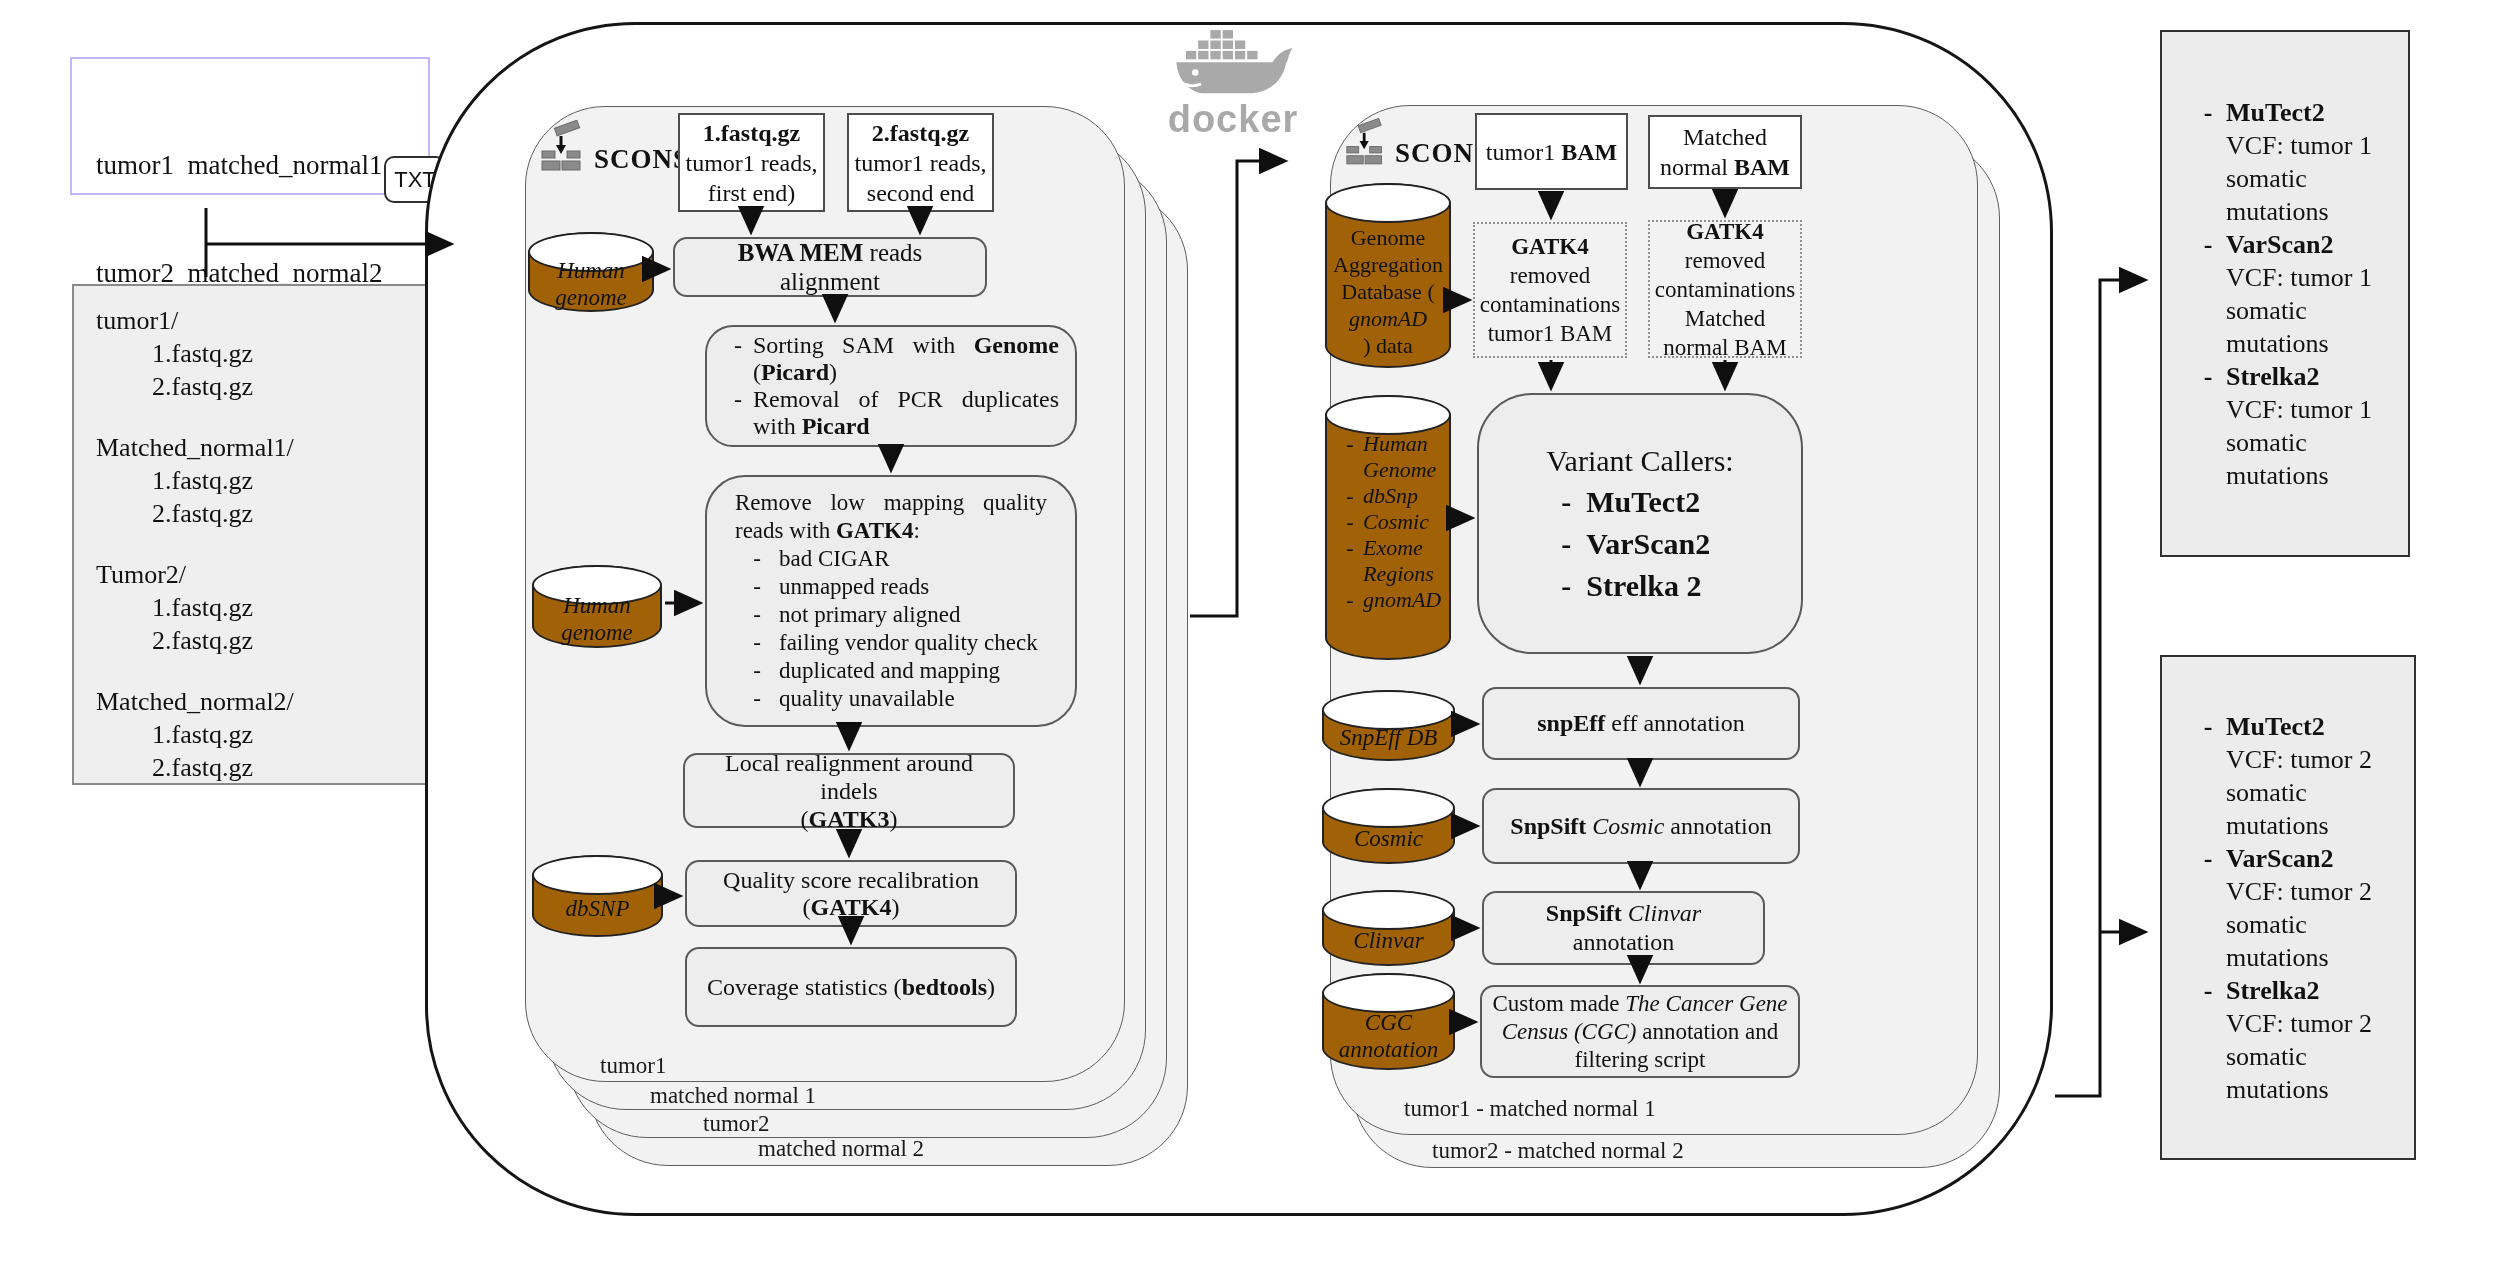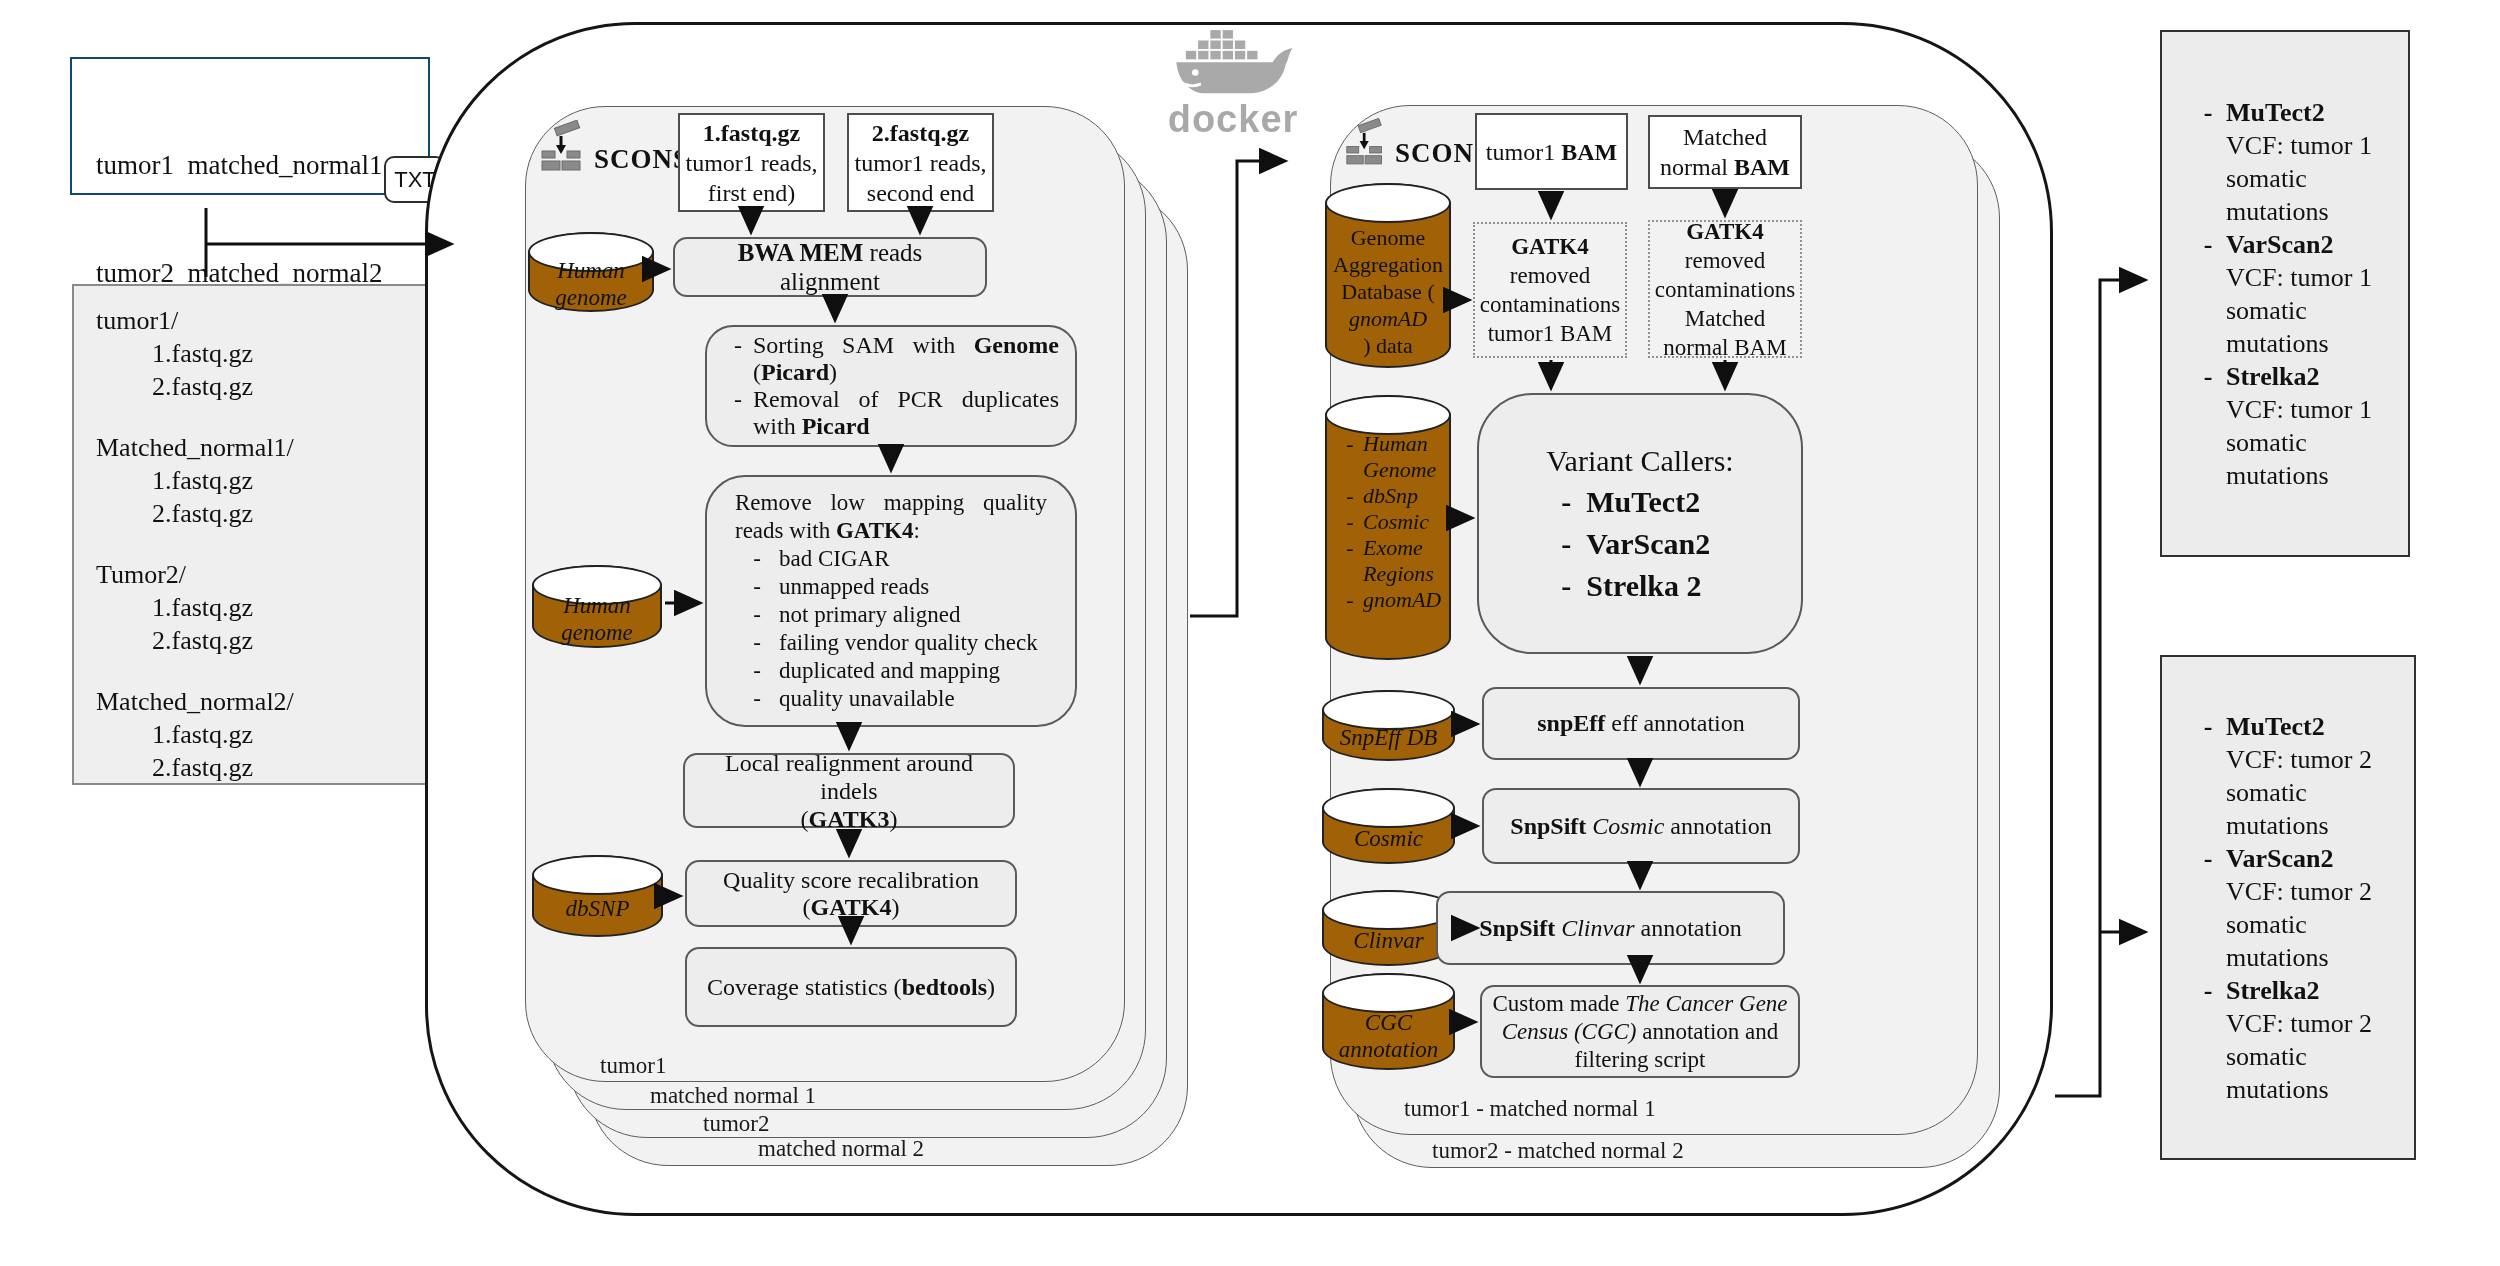--- a/index.html
+++ b/index.html
@@ -50,21 +50,21 @@
   .scons{display:flex;align-items:flex-end;gap:8px;}
   .scons .scons-label{font-weight:bold;font-size:27px;letter-spacing:1px;line-height:26px;}
 
   .docker-wrap{display:flex;flex-direction:column;align-items:center;}
   .docker-word{font-family:"Liberation Sans",sans-serif;font-weight:bold;font-size:38px;
                color:#a9a9a9;letter-spacing:1px;margin-top:-4px;}
 
   .badge{background:#fff;border:2px solid #2e2e2e;border-radius:10px;display:flex;align-items:center;justify-content:center;
          font-family:"Liberation Sans",sans-serif;font-size:22px;}
 
-  .inbox{background:#fff;border:2px solid #0c4a6e;font-size:27px;line-height:36px;padding:16px 0 0 24px;white-space:pre;}
+  .inbox{background:#fff;border:2px solid #c4b5fd;font-size:27px;line-height:36px;padding:16px 0 0 24px;white-space:pre;}
   .fbox{background:#efefef;border:2px solid #8a8a8a;font-size:26px;line-height:33px;padding:18px 0 0 22px;}
   .fgroup{margin-bottom:28px;}
   .ffile{padding-left:56px;}
 
   svg.overlay{position:absolute;left:0;top:0;pointer-events:none;}
 </style>
 </head>
 <body>
 
 <div class="abs inbox" style="left:70px;top:57px;width:360px;height:138px;">
@@ -324,21 +324,21 @@
 <div class="abs cyl" style="left:1322px;top:788px;width:133px;height:76px;">
   <div class="cap">Cosmic</div>
 </div>
 <div class="abs rbox" style="left:1482px;top:788px;width:318px;height:76px;">
   <div><span class="b">SnpSift</span><span> </span><span class="i">Cosmic</span><span> annotation</span></div>
 </div>
 
 <div class="abs cyl" style="left:1322px;top:890px;width:133px;height:76px;">
   <div class="cap">Clinvar</div>
 </div>
-<div class="abs rbox" style="left:1436px;top:891px;width:349px;height:74px;">
+<div class="abs rbox" style="left:1482px;top:891px;width:283px;height:74px;">
   <div><span class="b">SnpSift</span><span> </span><span class="i">Clinvar</span><span> annotation</span></div>
 </div>
 
 <div class="abs cyl" style="left:1322px;top:973px;width:133px;height:97px;">
   <div class="cap" style="padding:14px 10px 0 10px;">CGC annotation</div>
 </div>
 <div class="abs rbox" style="left:1480px;top:985px;width:320px;height:93px;font-size:23px;line-height:28px;">
   <div><span>Custom made </span><span class="i">The Cancer Gene Census (CGC)</span><span> annotation and filtering script</span></div>
 </div>
 

